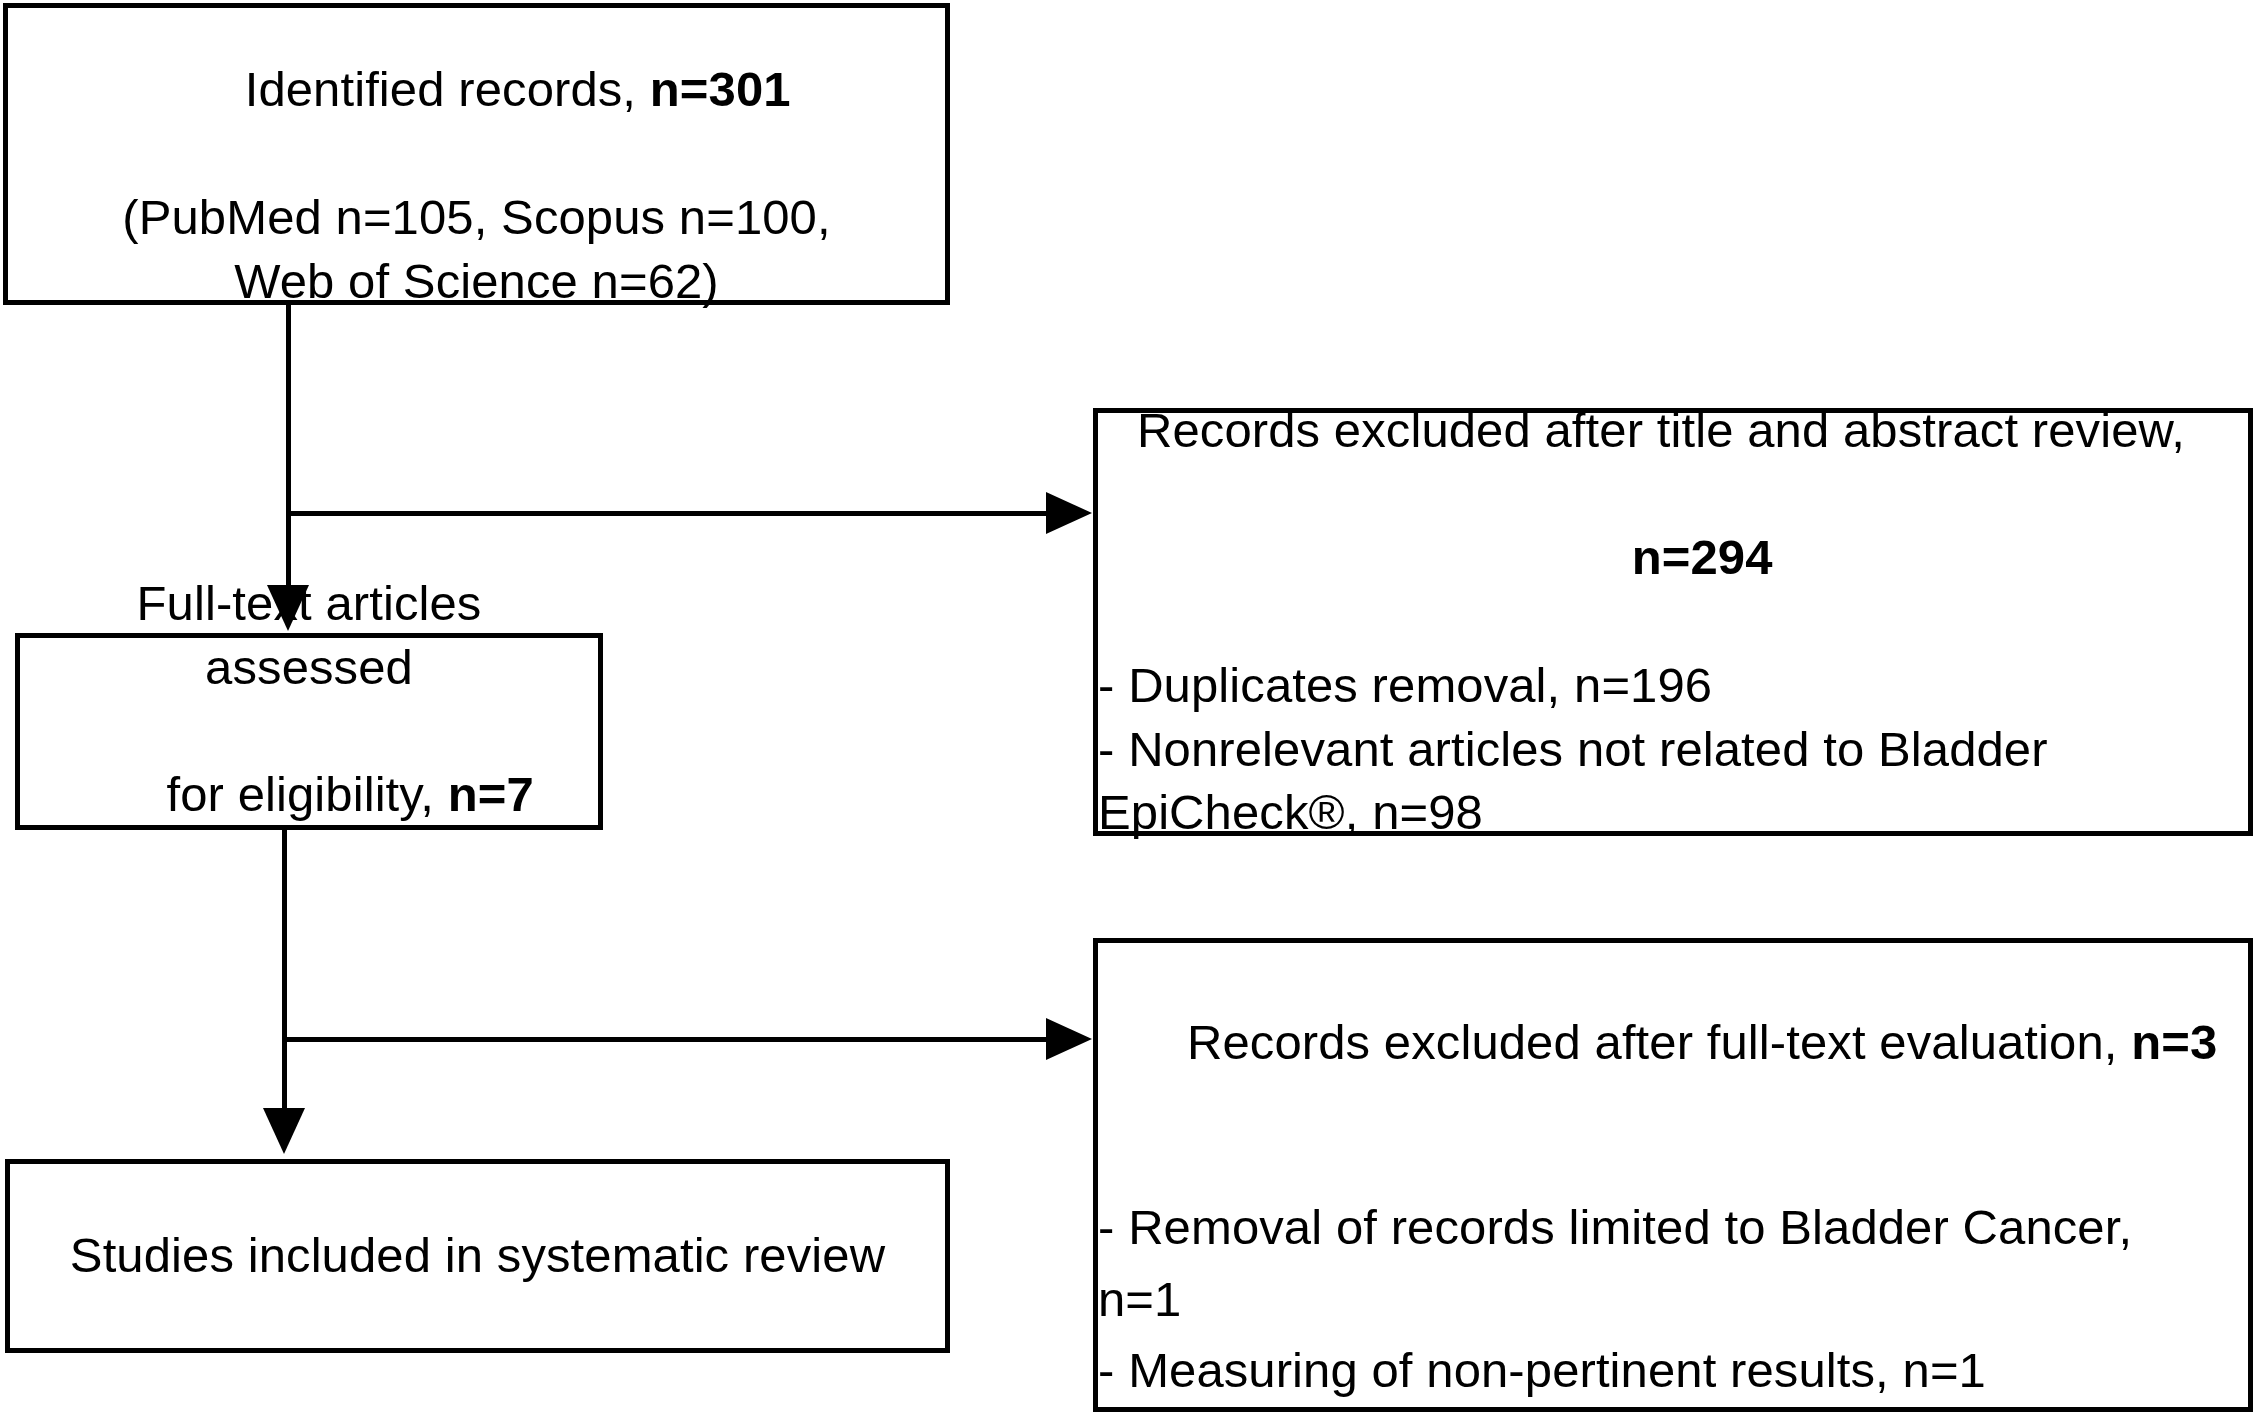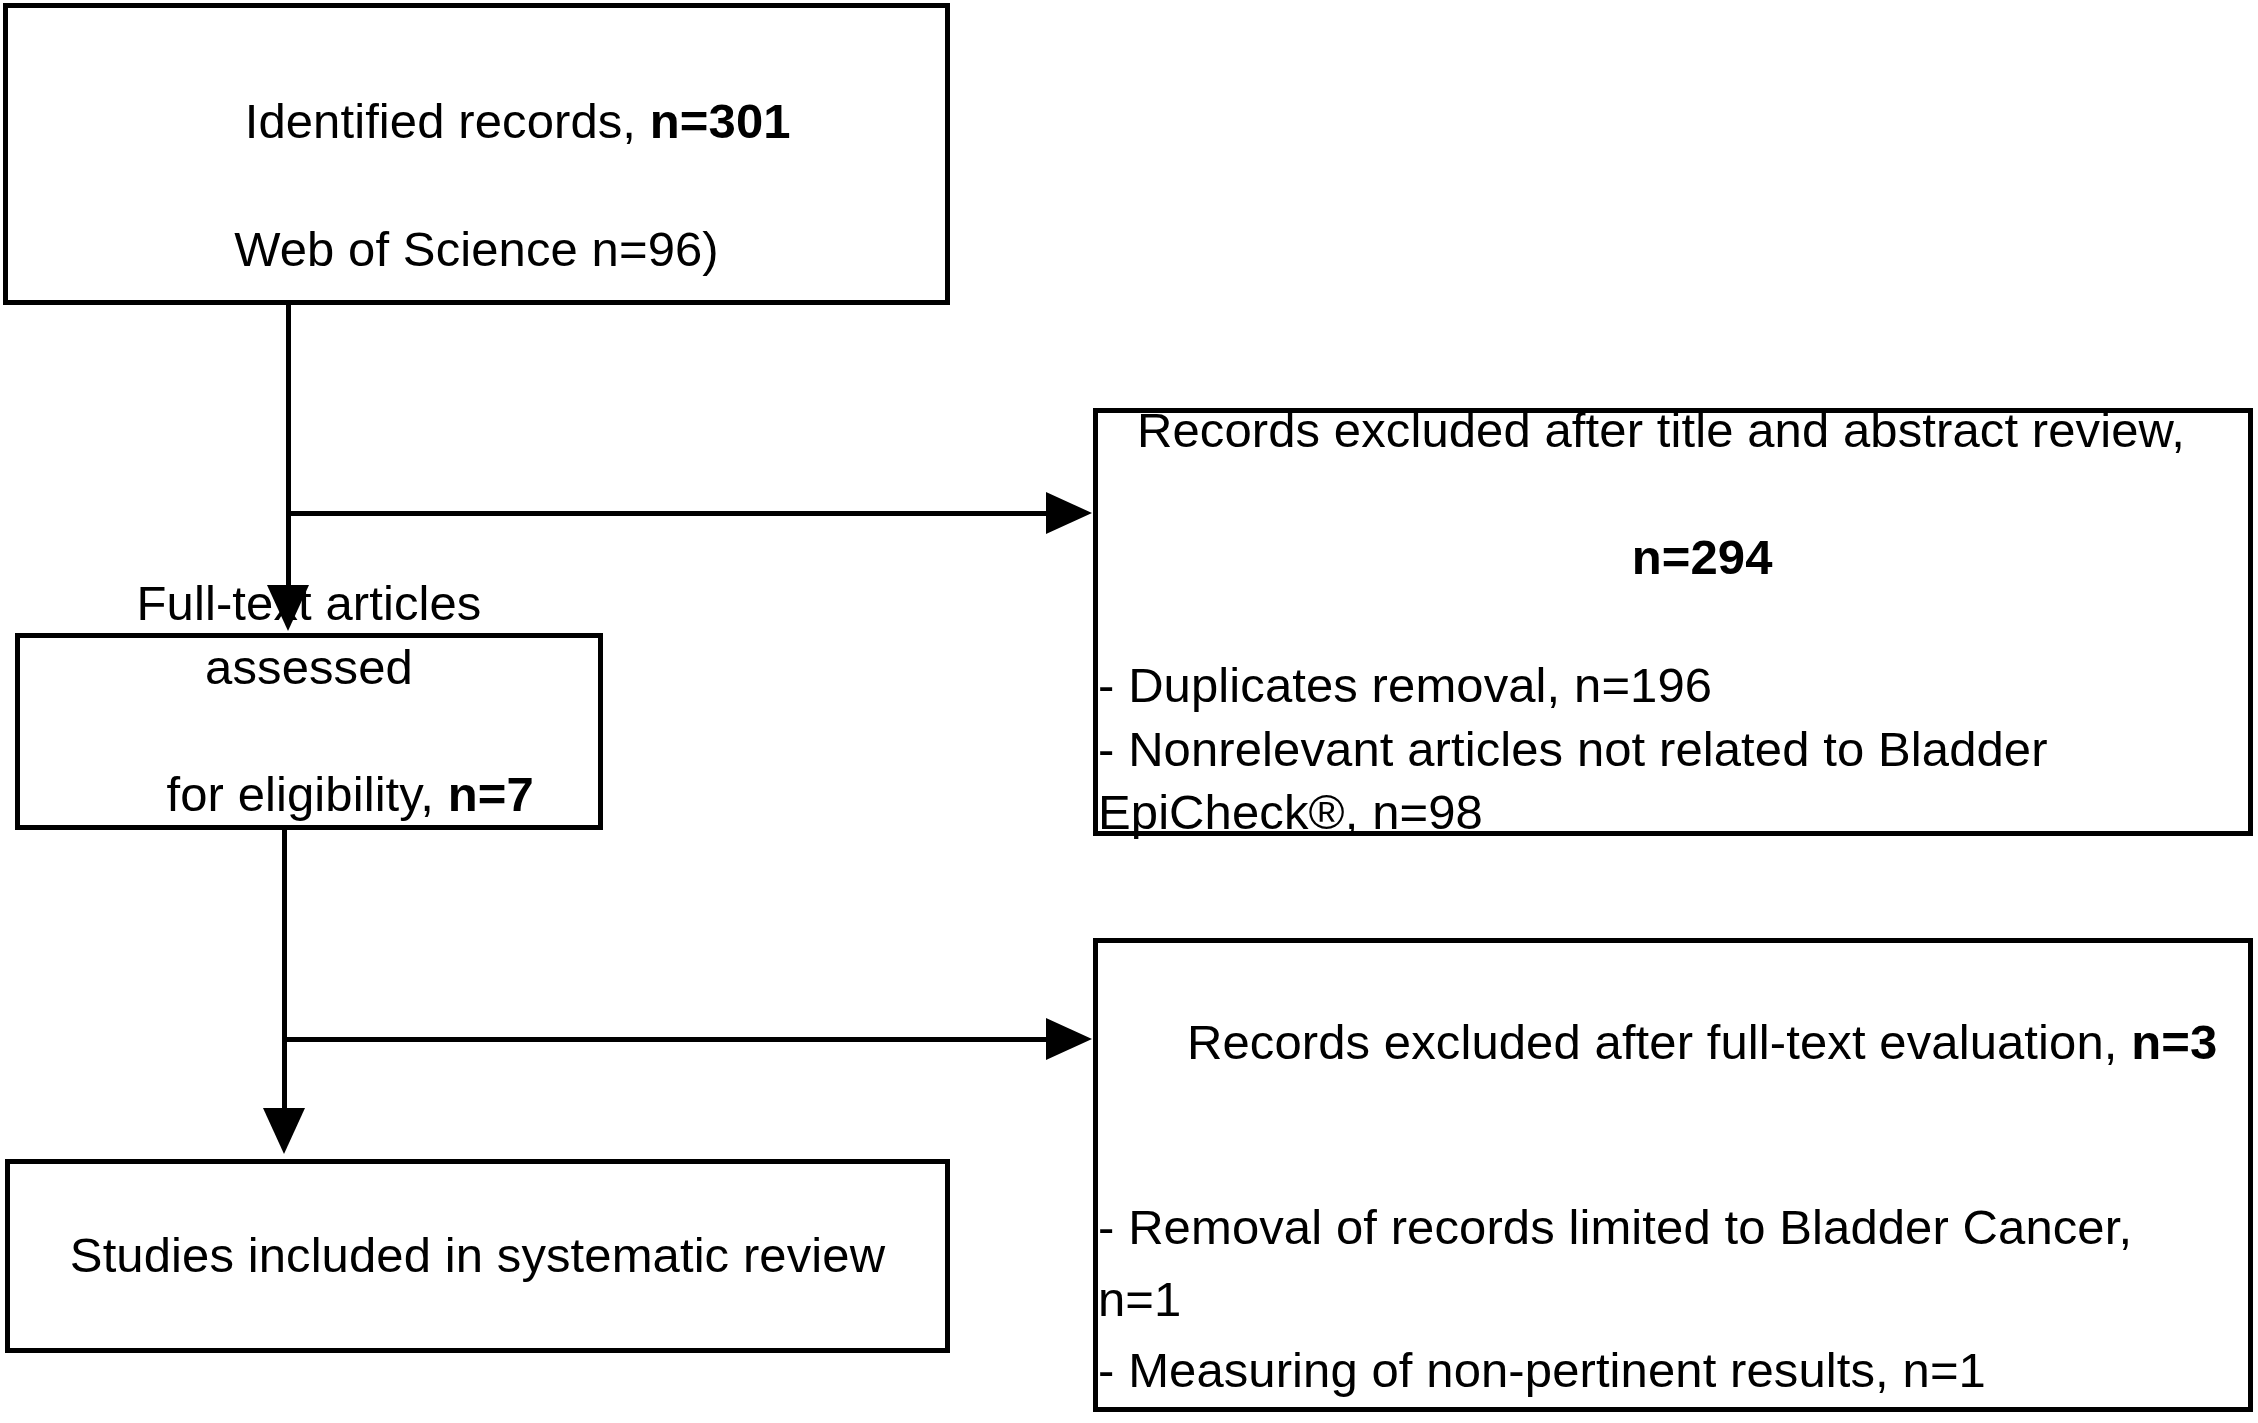--- a/index.html
+++ b/index.html
@@ -77,21 +77,22 @@
 </style>
 </head>
 <body>
 
 <div id="canvas">
 
   <div class="box box-center" style="left:3px; top:3px; width:947px; height:302px;">
     <div class="line center pad-cent">
       <span>Identified records, </span><b>n=301</b>
     </div>
-    <div class="line center pad-cent">Web of Science n=96)</div>
+    <div class="line center pad-cent">(PubMed n=105, Scopus n=100,</div>
+    <div class="line center pad-cent">Web of Science n=62)</div>
   </div>
 
   <div class="vline" style="left:286px; top:305px; height:282px;"></div>
 
   <div class="hline" style="left:286px; top:511px; width:762px;"></div>
   <div class="arrow-right" style="left:1046px; top:492px;"></div>
 
   <div class="arrow-down" style="left:267px; top:585px;"></div>
 
   <div class="box box-left" style="left:1093px; top:408px; width:1160px; height:428px;">

